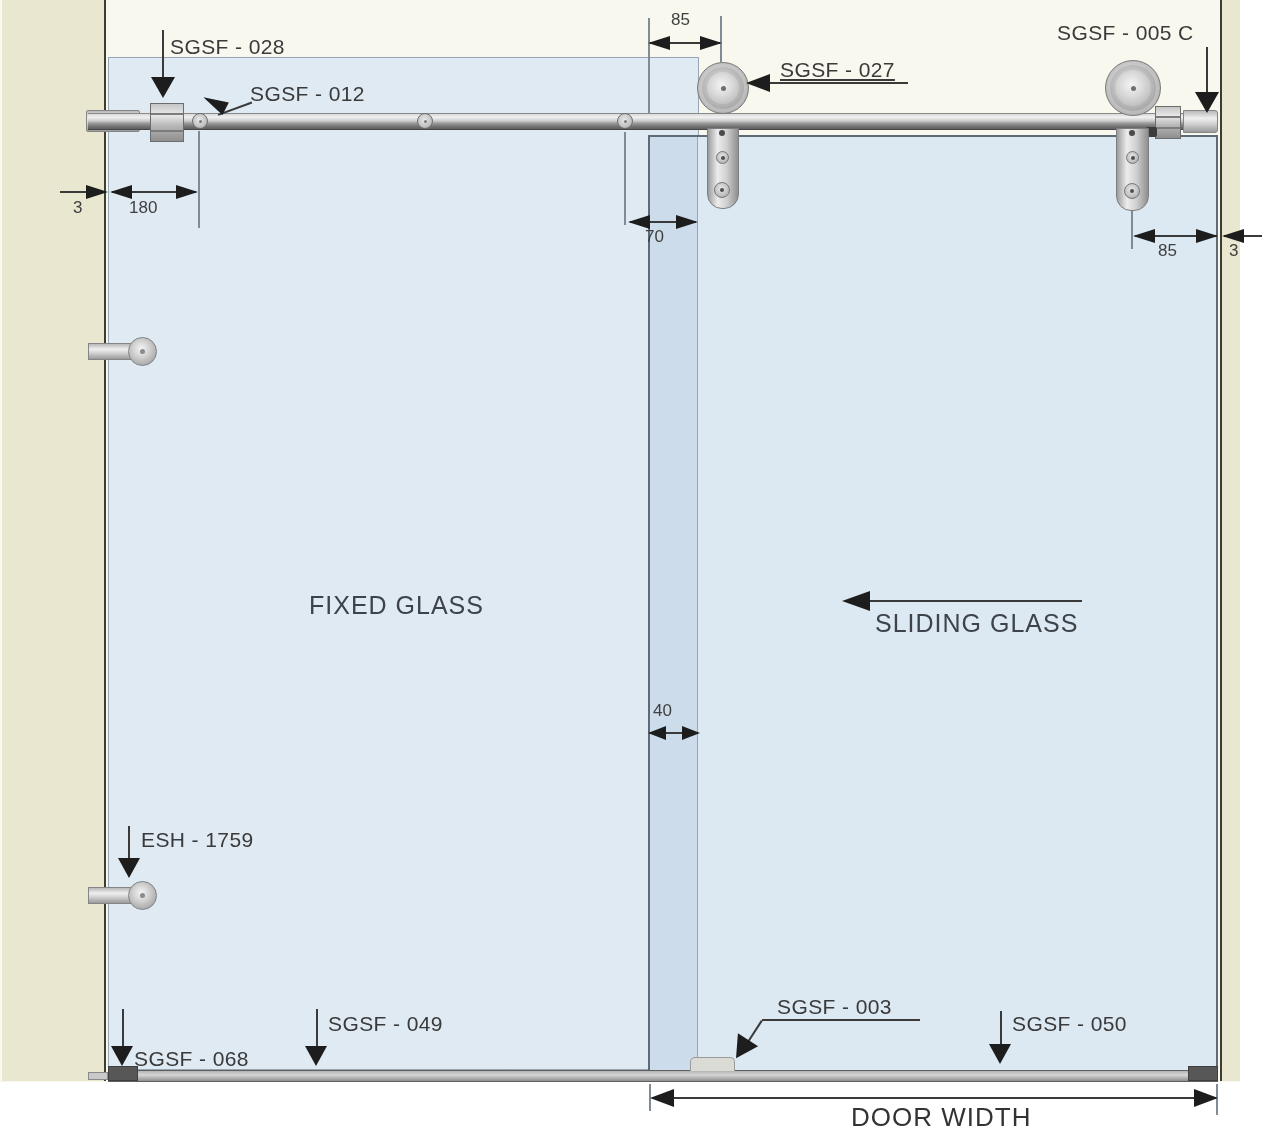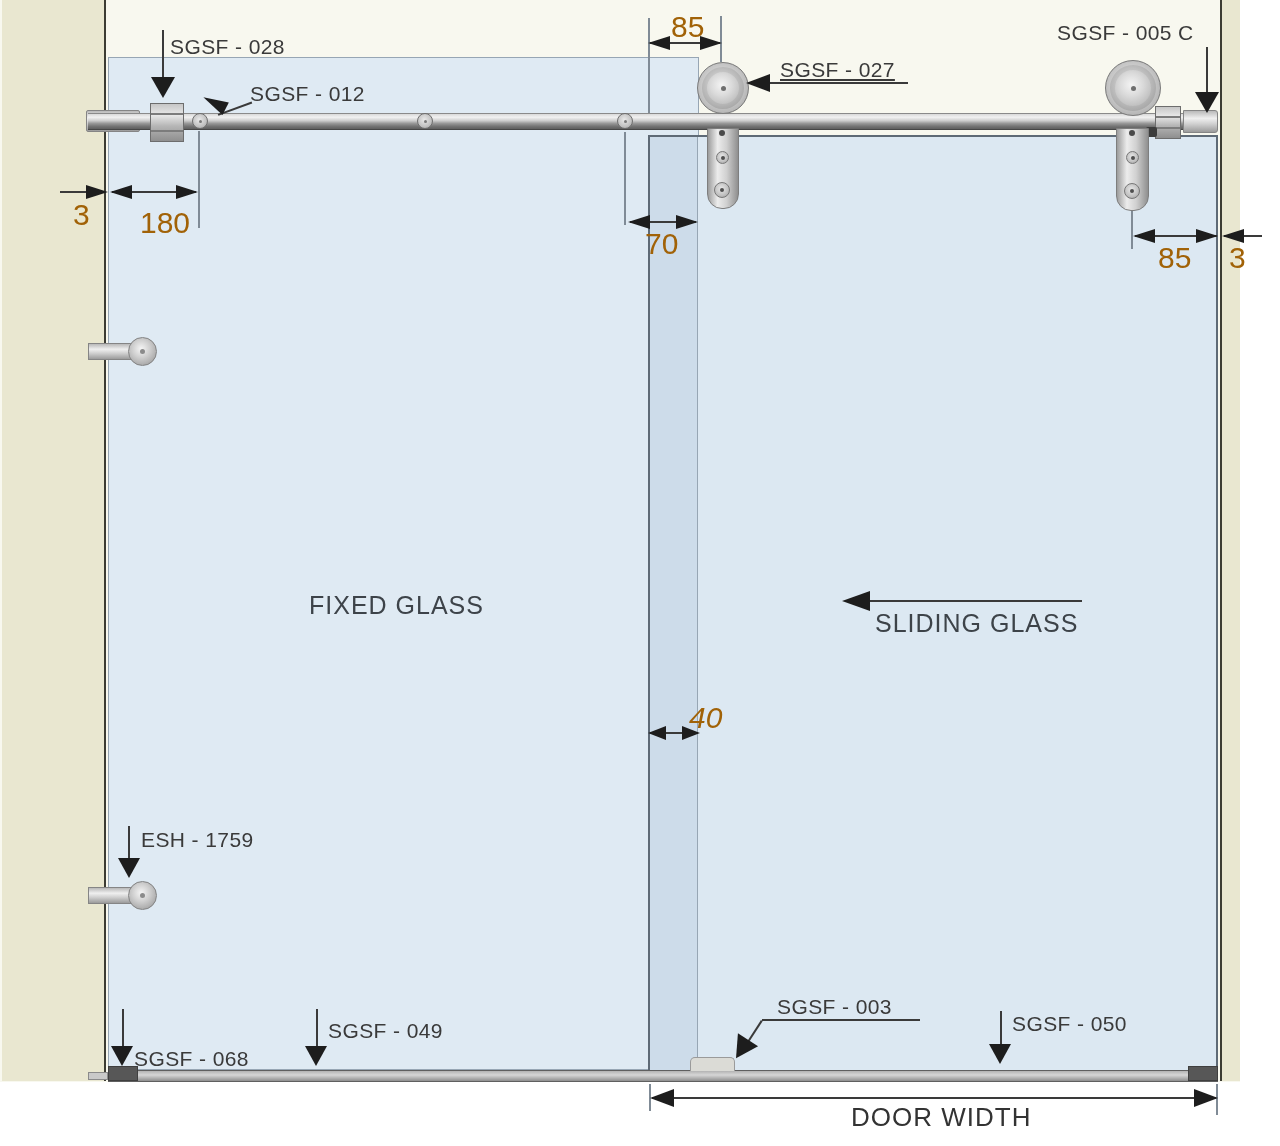--- a/index.html
+++ b/index.html
@@ -5,21 +5,21 @@
   * { box-sizing: border-box; margin: 0; padding: 0; }
   html,body { background:#ffffff; }
   #canvas {
     position: relative; width: 1280px; height: 1146px;
     background: #ffffff; overflow: hidden;
     font-family: "Liberation Sans", "DejaVu Sans", sans-serif;
     color: #383838;
   }
   .abs { position: absolute; }
   .lbl { position: absolute; font-size: 21px; color: #3a3a3a; white-space: nowrap; letter-spacing: .4px; }
-  .dim { position: absolute; font-size: 30px; color: #a16207; white-space: nowrap; }
+  .dim { position: absolute; font-size: 17px; color: #404040; white-space: nowrap; }
   .big { position: absolute; font-size: 25px; color: #3d4349; letter-spacing: 1px; white-space: nowrap; }
   .vline { position: absolute; width: 1.5px; background: #3a3a3a; }
   .hline { position: absolute; height: 1.5px; background: #3a3a3a; }
   .thin  { background: #808b96; }
   .arrR { position: absolute; width: 0; height: 0;
           border-left: 22px solid #1d1d1d; border-top: 7px solid transparent; border-bottom: 7px solid transparent; }
   .arrL { position: absolute; width: 0; height: 0;
           border-right: 22px solid #1d1d1d; border-top: 7px solid transparent; border-bottom: 7px solid transparent; }
   .arrD { position: absolute; width: 0; height: 0;
           border-top: 21px solid #1d1d1d; border-left: 12px solid transparent; border-right: 12px solid transparent; }
@@ -136,21 +136,21 @@
   <div class="lbl" style="left:1057px;top:21px;">SGSF - 005 C</div>
   <div class="vline" style="left:1206px;top:47px;height:46px;"></div>
   <div class="arrD" style="left:1195px;top:92px;"></div>
 
   <div class="hline" style="left:60px;top:191px;width:32px;"></div>
   <div class="arrR" style="left:86px;top:185px;"></div>
   <div class="dim" style="left:73px;top:198px;">3</div>
   <div class="hline" style="left:112px;top:191px;width:84px;"></div>
   <div class="arrL" style="left:110px;top:185px;"></div>
   <div class="arrR" style="left:176px;top:185px;"></div>
-  <div class="dim" style="left:140px;top:198px;margin-top:8px;">180</div>
+  <div class="dim" style="left:129px;top:198px;">180</div>
   <div class="vline thin" style="left:198px;top:131px;height:97px;"></div>
 
   <div class="vline thin" style="left:624px;top:132px;height:93px;"></div>
   <div class="hline" style="left:630px;top:221px;width:66px;"></div>
   <div class="arrL" style="left:628px;top:215px;"></div>
   <div class="arrR" style="left:676px;top:215px;"></div>
   <div class="dim" style="left:645px;top:227px;">70</div>
 
   <div class="vline thin" style="left:1131px;top:211px;height:38px;"></div>
   <div class="hline" style="left:1135px;top:235px;width:82px;"></div>
@@ -159,34 +159,34 @@
   <div class="dim" style="left:1158px;top:241px;">85</div>
   <div class="hline" style="left:1224px;top:235px;width:38px;"></div>
   <div class="arrL" style="left:1222px;top:229px;"></div>
   <div class="dim" style="left:1229px;top:241px;">3</div>
 
   <div class="big" style="left:309px;top:591px;">FIXED GLASS</div>
   <div class="hline" style="left:864px;top:600px;width:218px;height:2px;"></div>
   <div class="arrL" style="left:842px;top:591px;border-right-width:28px;border-top-width:10px;border-bottom-width:10px;"></div>
   <div class="big" style="left:875px;top:609px;">SLIDING GLASS</div>
 
-  <div class="dim" style="left:689px;top:701px;font-style:italic;">40</div>
+  <div class="dim" style="left:653px;top:701px;">40</div>
   <div class="hline" style="left:650px;top:732px;width:48px;"></div>
   <div class="arrL" style="left:648px;top:726px;border-right-width:18px;"></div>
   <div class="arrR" style="left:682px;top:726px;border-left-width:18px;"></div>
 
   <div class="lbl" style="left:141px;top:828px;">ESH - 1759</div>
   <div class="vline" style="left:128px;top:826px;height:34px;"></div>
   <div class="arrD" style="left:118px;top:858px;border-top-width:20px;border-left-width:11px;border-right-width:11px;"></div>
 
   <div class="lbl" style="left:134px;top:1047px;">SGSF - 068</div>
   <div class="vline" style="left:122px;top:1009px;height:40px;"></div>
   <div class="arrD" style="left:111px;top:1046px;border-top-width:20px;border-left-width:11px;border-right-width:11px;"></div>
 
-  <div class="lbl" style="left:328px;top:1012px;margin-top:7px;">SGSF - 049</div>
+  <div class="lbl" style="left:328px;top:1012px;">SGSF - 049</div>
   <div class="vline" style="left:316px;top:1009px;height:40px;"></div>
   <div class="arrD" style="left:305px;top:1046px;border-top-width:20px;border-left-width:11px;border-right-width:11px;"></div>
 
   <div class="lbl" style="left:777px;top:995px;">SGSF - 003</div>
   <div class="hline" style="left:762px;top:1019px;width:158px;"></div>
   <div class="hline" style="left:762px;top:1020px;width:32px;transform:rotate(123deg);transform-origin:left center;"></div>
   <div class="arrD" style="left:730px;top:1038px;border-top-width:22px;transform:rotate(33deg);"></div>
 
   <div class="lbl" style="left:1012px;top:1012px;">SGSF - 050</div>
   <div class="vline" style="left:1000px;top:1011px;height:36px;"></div>

